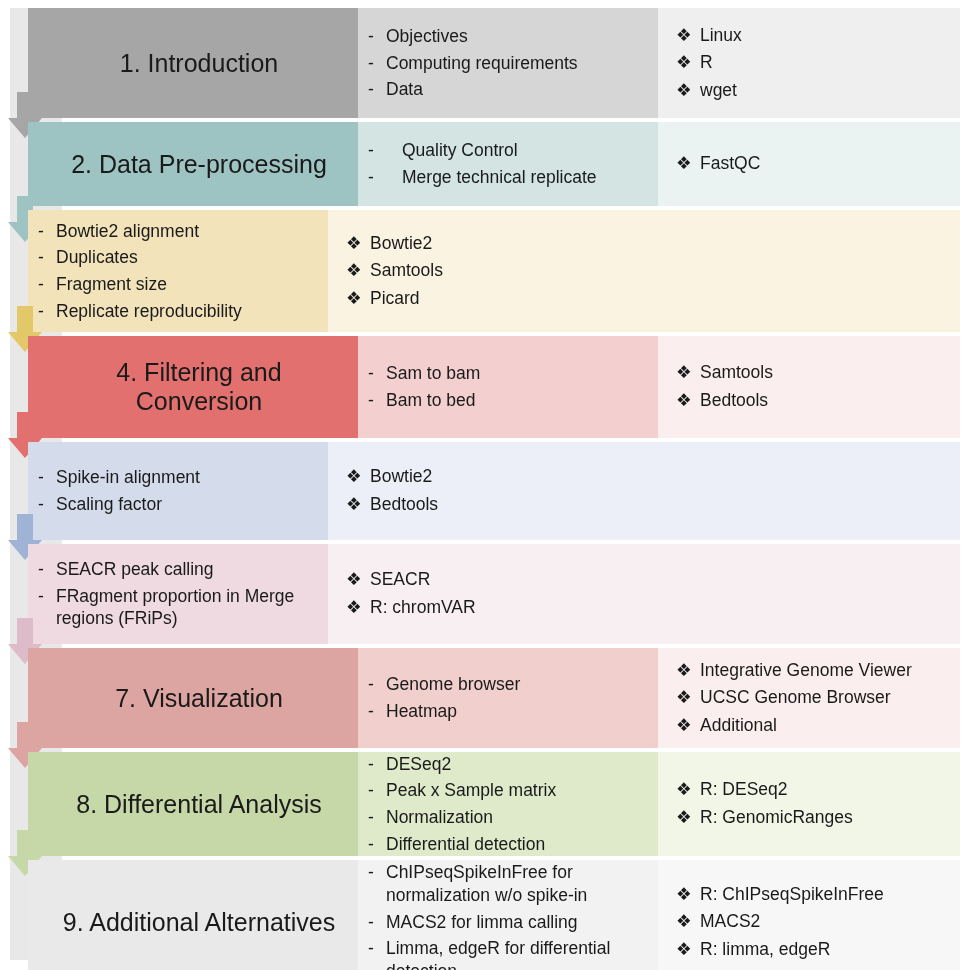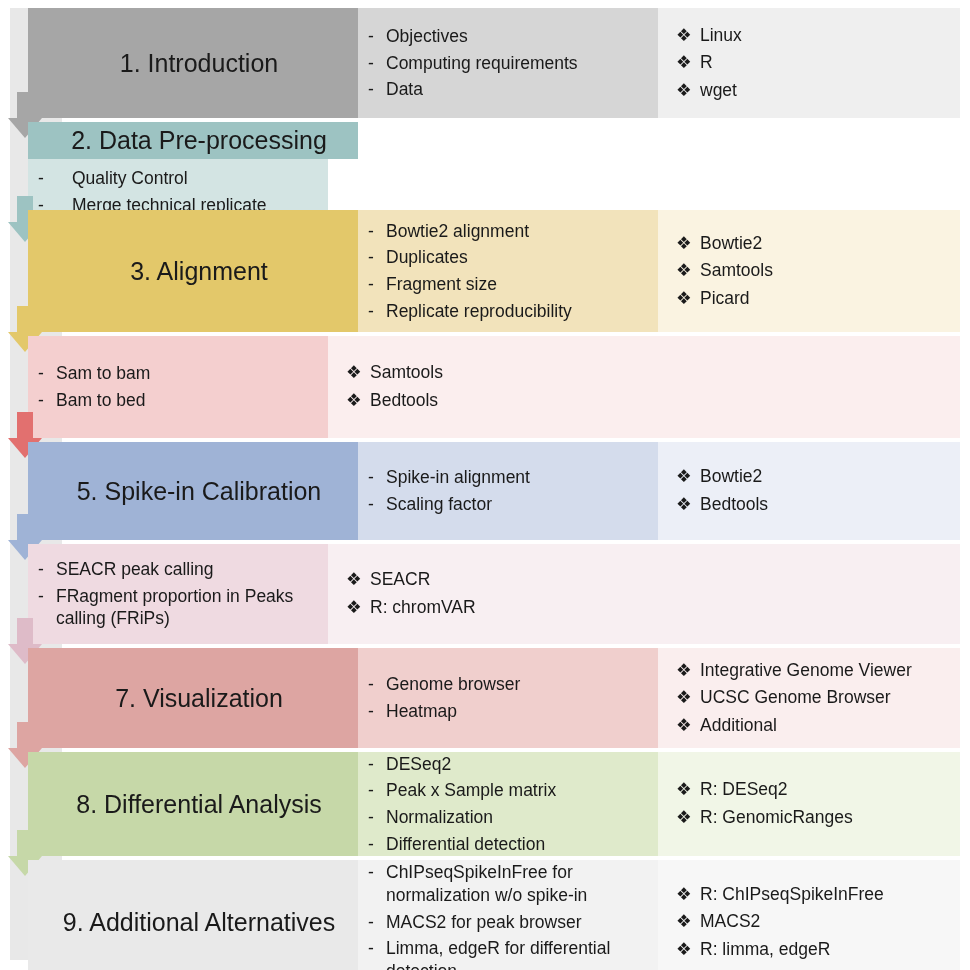--- a/index.html
+++ b/index.html
@@ -153,21 +153,21 @@
           <div class="tool-line">
             <span class="tool-bullet">❖</span>
             <span class="tool-text">wget</span>
           </div>
         </div>
         <div class="arrow" style="top: 84px;">
           <div class="shaft" style="height: 26px; background: rgb(166, 166, 166);"></div>
           <div class="head" style="border-top: 20px solid rgb(166, 166, 166);"></div>
         </div>
       </div>
-      <div class="row" style="height: 84px; flex-direction: column;">
+      <div class="row" style="height: 84px;">
         <div class="cell-stage" style="background: rgb(157, 195, 194);">2. Data Pre-processing</div>
         <div class="cell-steps" style="background: rgb(211, 228, 227);">
           <div class="step-line">
             <span class="step-dash wide">-</span>
             <span class="step-text">Quality Control</span>
           </div>
           <div class="step-line">
             <span class="step-dash wide">-</span>
             <span class="step-text">Merge technical replicate</span>
           </div>
@@ -177,21 +177,20 @@
             <span class="tool-bullet">❖</span>
             <span class="tool-text">FastQC</span>
           </div>
         </div>
         <div class="arrow" style="top: 74px;">
           <div class="shaft" style="height: 26px; background: rgb(157, 195, 194);"></div>
           <div class="head" style="border-top: 20px solid rgb(157, 195, 194);"></div>
         </div>
       </div>
       <div class="row" style="height: 122px;">
-        <div class="cell-stage" style="background: rgb(227, 200, 106);">3. Alignment</div>
         <div class="cell-steps" style="background: rgb(242, 227, 187);">
           <div class="step-line">
             <span class="step-dash">-</span>
             <span class="step-text">Bowtie2 alignment</span>
           </div>
           <div class="step-line">
             <span class="step-dash">-</span>
             <span class="step-text">Duplicates</span>
           </div>
           <div class="step-line">
@@ -216,20 +215,21 @@
             <span class="tool-bullet">❖</span>
             <span class="tool-text">Picard</span>
           </div>
         </div>
         <div class="arrow" style="top: 96px;">
           <div class="shaft" style="height: 26px; background: rgb(227, 200, 106);"></div>
           <div class="head" style="border-top: 20px solid rgb(227, 200, 106);"></div>
         </div>
       </div>
       <div class="row" style="height: 102px;">
+        <div class="cell-stage" style="background: rgb(226, 112, 111);">4. Filtering and Conversion</div>
         <div class="cell-steps" style="background: rgb(244, 207, 207);">
           <div class="step-line">
             <span class="step-dash">-</span>
             <span class="step-text">Sam to bam</span>
           </div>
           <div class="step-line">
             <span class="step-dash">-</span>
             <span class="step-text">Bam to bed</span>
           </div>
         </div>
@@ -242,21 +242,20 @@
             <span class="tool-bullet">❖</span>
             <span class="tool-text">Bedtools</span>
           </div>
         </div>
         <div class="arrow" style="top: 76px;">
           <div class="shaft" style="height: 26px; background: rgb(226, 112, 111);"></div>
           <div class="head" style="border-top: 20px solid rgb(226, 112, 111);"></div>
         </div>
       </div>
       <div class="row" style="height: 98px;">
-        <div class="cell-stage" style="background: rgb(159, 179, 214);">5. Spike-in Calibration</div>
         <div class="cell-steps" style="background: rgb(212, 220, 236);">
           <div class="step-line">
             <span class="step-dash">-</span>
             <span class="step-text">Spike-in alignment</span>
           </div>
           <div class="step-line">
             <span class="step-dash">-</span>
             <span class="step-text">Scaling factor</span>
           </div>
         </div>
@@ -276,21 +275,21 @@
         </div>
       </div>
       <div class="row" style="height: 100px;">
         <div class="cell-steps" style="background: rgb(239, 218, 225);">
           <div class="step-line">
             <span class="step-dash">-</span>
             <span class="step-text">SEACR peak calling</span>
           </div>
           <div class="step-line">
             <span class="step-dash">-</span>
-            <span class="step-text">FRagment proportion in Peaks calling (FRiPs)</span>
+            <span class="step-text">FRagment proportion in Merge regions (FRiPs)</span>
           </div>
         </div>
         <div class="cell-tools" style="background: rgb(248, 239, 242);">
           <div class="tool-line">
             <span class="tool-bullet">❖</span>
             <span class="tool-text">SEACR</span>
           </div>
           <div class="tool-line">
             <span class="tool-bullet">❖</span>
             <span class="tool-text">R: chromVAR</span>
@@ -369,21 +368,21 @@
       </div>
       <div class="row" style="height: 124px;">
         <div class="cell-stage" style="background: rgb(233, 233, 233);">9. Additional Alternatives</div>
         <div class="cell-steps" style="background: rgb(242, 242, 242);">
           <div class="step-line">
             <span class="step-dash">-</span>
             <span class="step-text">ChIPseqSpikeInFree for normalization w/o spike-in</span>
           </div>
           <div class="step-line">
             <span class="step-dash">-</span>
-            <span class="step-text">MACS2 for peak browser</span>
+            <span class="step-text">MACS2 for limma calling</span>
           </div>
           <div class="step-line">
             <span class="step-dash">-</span>
             <span class="step-text">Limma, edgeR for differential detection</span>
           </div>
         </div>
         <div class="cell-tools" style="background: rgb(247, 247, 247);">
           <div class="tool-line">
             <span class="tool-bullet">❖</span>
             <span class="tool-text">R: ChIPseqSpikeInFree</span>

